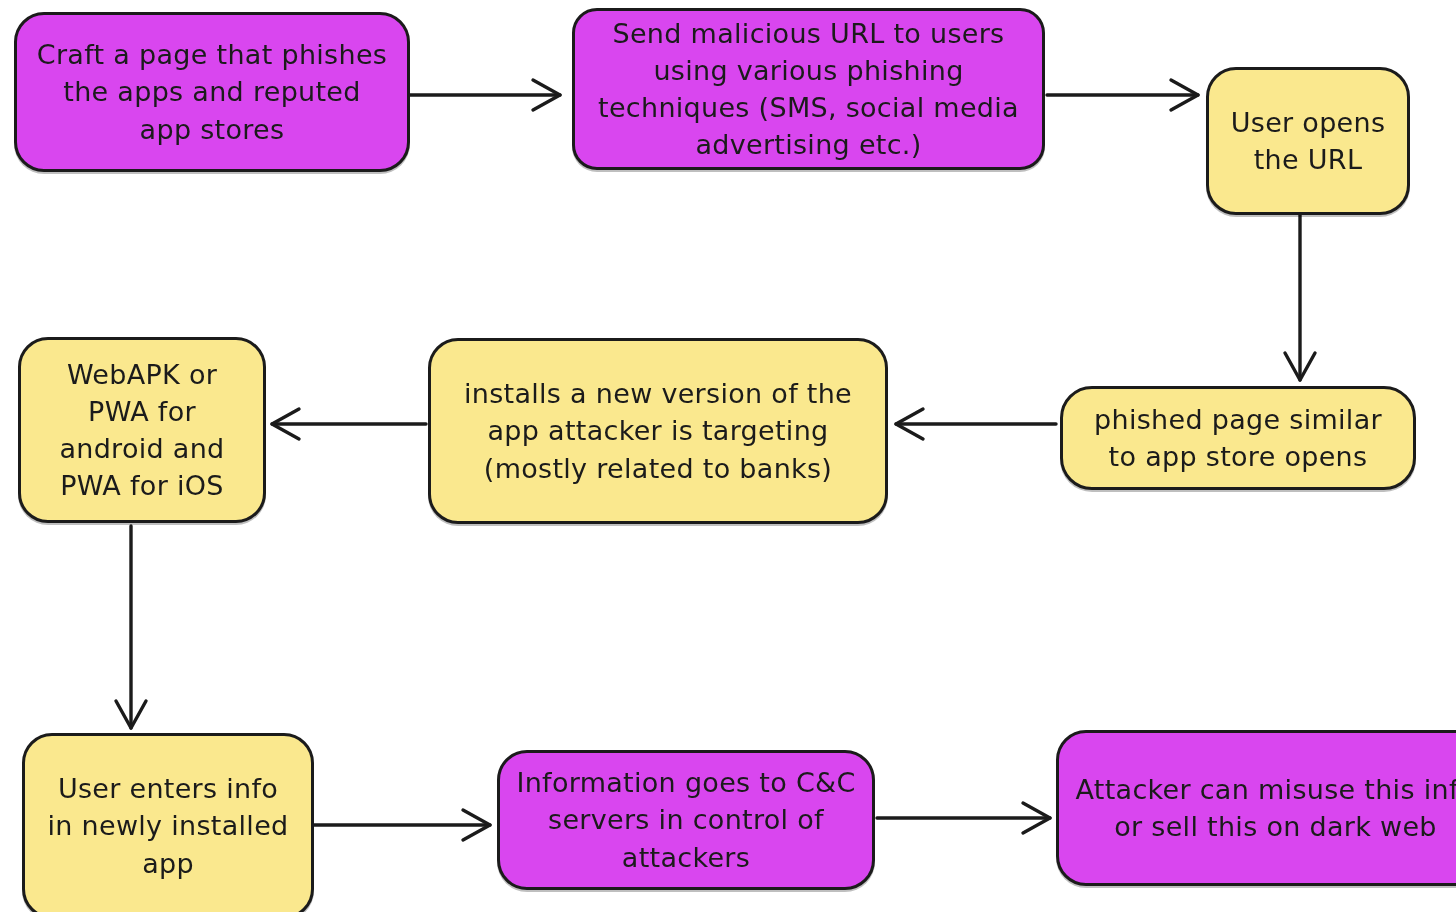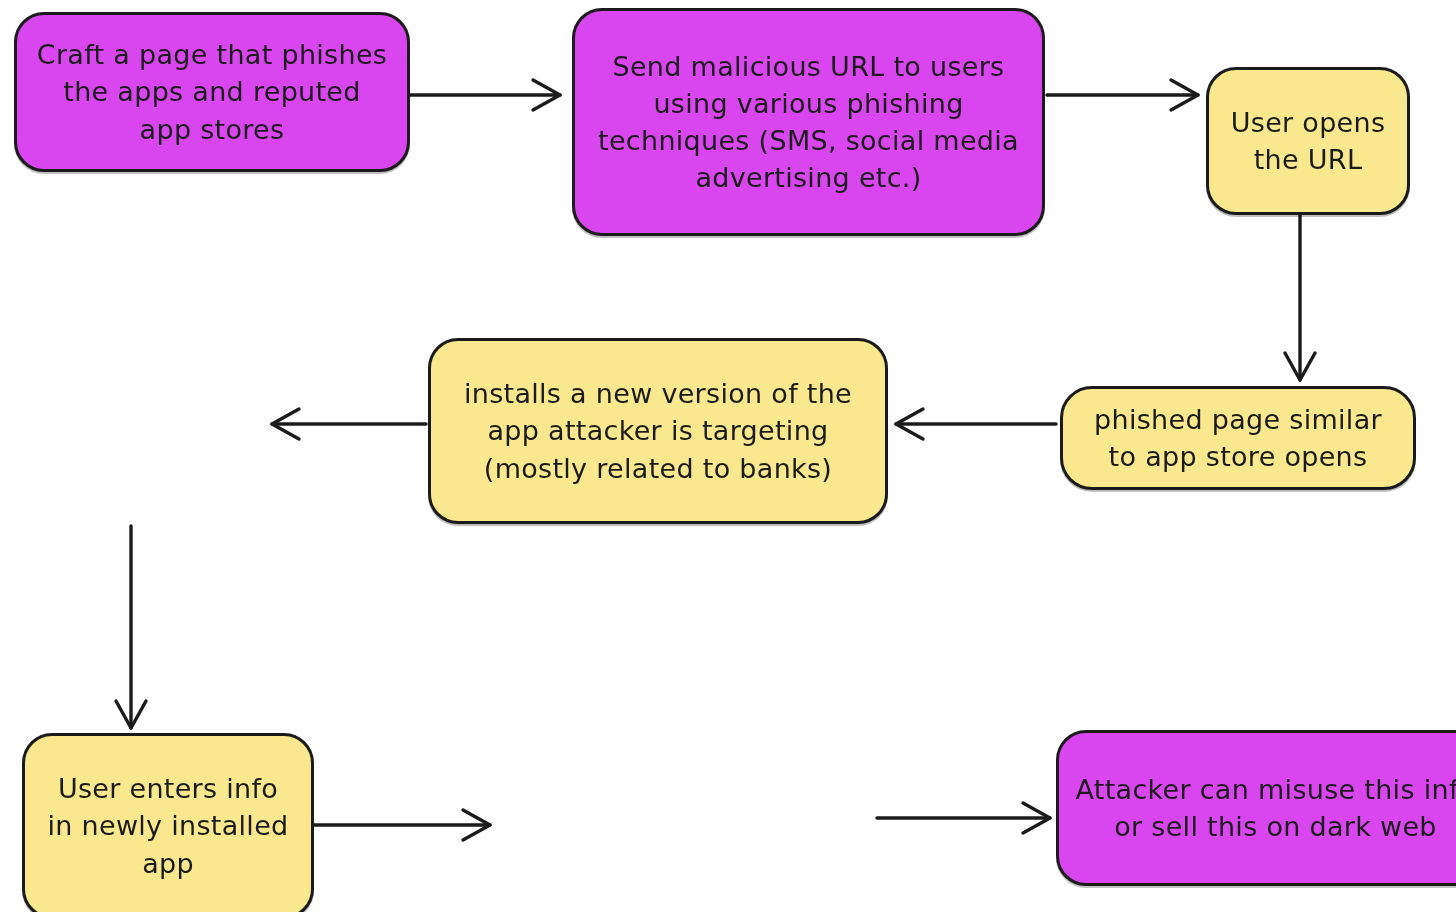--- a/index.html
+++ b/index.html
@@ -64,39 +64,45 @@
     <line x1="426" y1="424" x2="272" y2="424" marker-end="url(#head)"></line>
     <line x1="131" y1="526" x2="131" y2="728" marker-end="url(#head)"></line>
     <line x1="314" y1="825" x2="490" y2="825" marker-end="url(#head)"></line>
     <line x1="877" y1="818" x2="1050" y2="818" marker-end="url(#head)"></line>
   </svg>
 
   <div class="node pink" style="left:14px; top:12px; width:396px; height:160px;">
     <span>Craft a page that phishes the apps and reputed app stores</span>
   </div>
 
-  <div class="node pink" style="left:572px; top:8px; width:473px; height:228px;">
+  <div class="node pink" style="left:572px; top:8px; width:473px; height:162px;border-radius:25px;">
     <span>Send malicious URL to users using various phishing techniques (SMS, social media advertising etc.)</span>
   </div>
 
   <div class="node yellow" style="left:1206px; top:24px; width:204px; height:148px;margin-top:43px;">
     <span>User opens the URL</span>
   </div>
 
   <div class="node yellow" style="left:1060px; top:386px; width:356px; height:104px; border-radius:32px;">
     <span>phished page similar to app store opens</span>
   </div>
 
   <div class="node yellow" style="left:428px; top:338px; width:460px; height:186px;">
     <span>installs a new version of the app attacker is targeting (mostly related to banks)</span>
   </div>
 
+  <div class="node yellow" style="left:18px; top:337px; width:248px; height:186px;">
+    <span>WebAPK or PWA for android and PWA for iOS</span>
+  </div>
 
   <div class="node yellow" style="left:22px; top:733px; width:292px; height:186px;">
     <span>User enters info in newly installed app</span>
   </div>
 
+  <div class="node pink" style="left:497px; top:750px; width:378px; height:140px;">
+    <span>Information goes to C&amp;C servers in control of attackers</span>
+  </div>
 
   <div class="node pink" style="left:1056px; top:730px; width:439px; height:156px;">
     <span>Attacker can misuse this info or sell this on dark web</span>
   </div>
 
 </div>
 
 </body></html>

